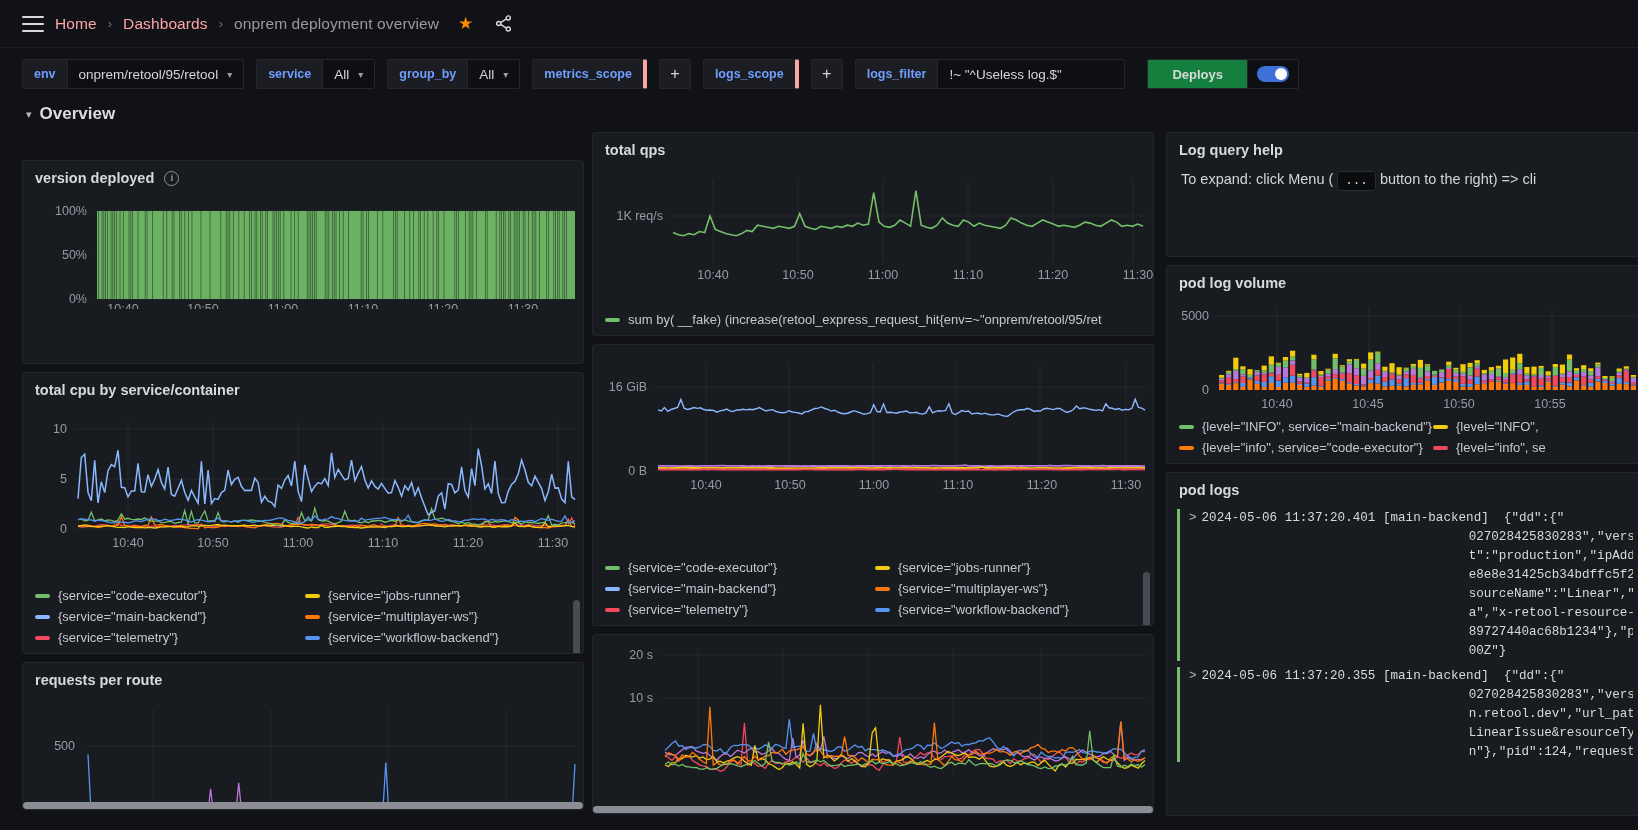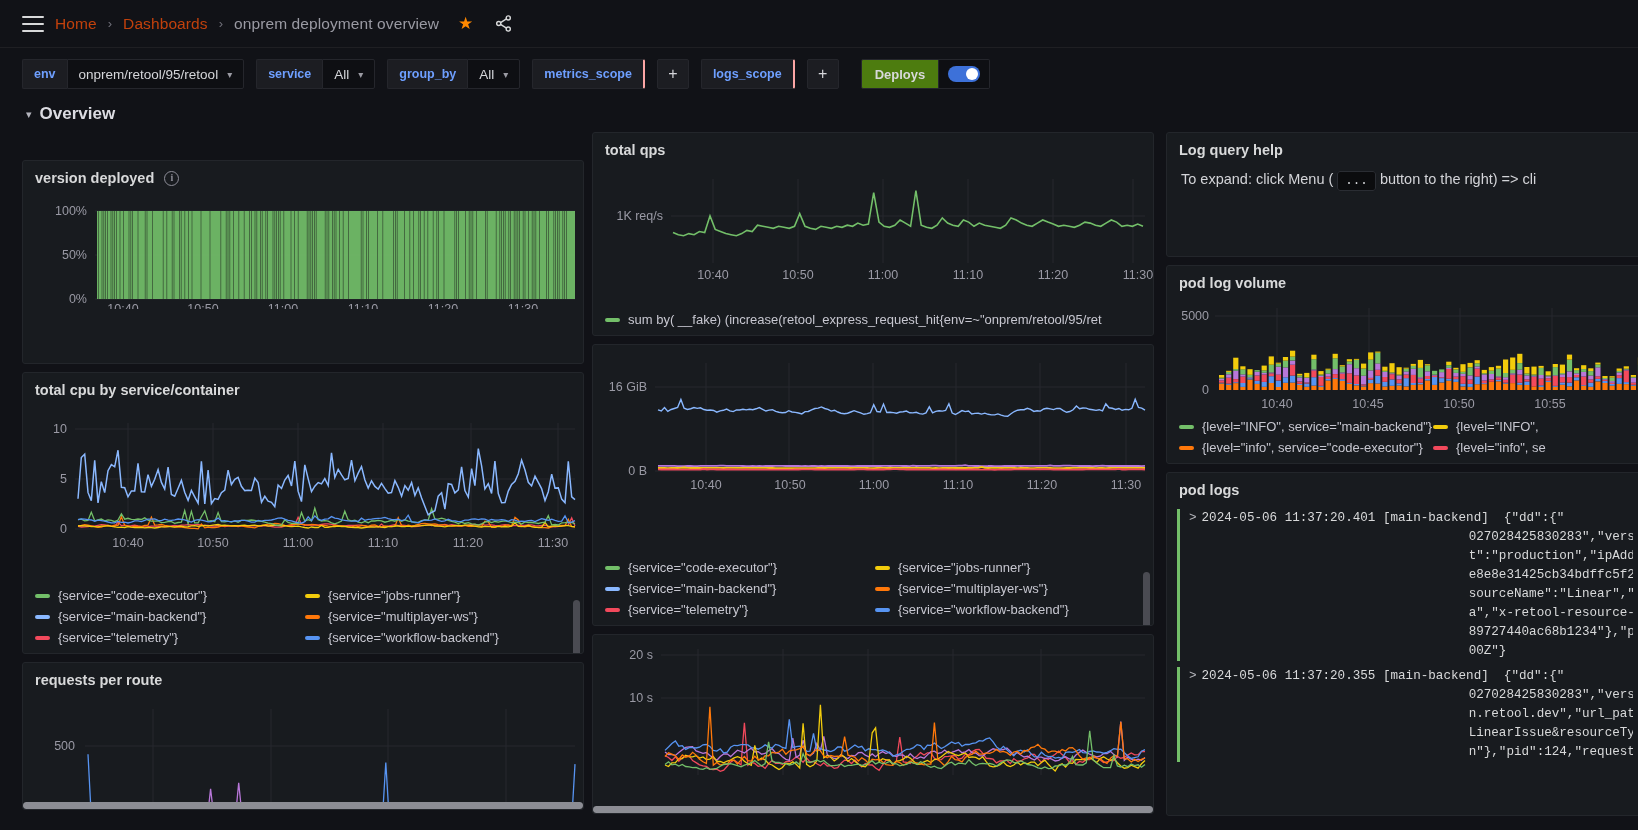--- a/index.html
+++ b/index.html
@@ -12,53 +12,53 @@
   }
   
   .topnav {
     height: 48px; background: #111217;
     display: flex; align-items: center; gap: 11px;
     padding: 0 22px;
     border-bottom: 1px solid #1f1f23;
   }
   .burger { width: 22px; height: 16px; display: flex; flex-direction: column; justify-content: space-between; cursor: pointer; }
   .burger span { display: block; height: 2px; background: #d8d9da; border-radius: 1px; }
-  .crumb { font-size: 15.5px; color: #c2410c; letter-spacing: .1px; cursor: pointer; }
+  .crumb { font-size: 15.5px; color: #fca5a5; letter-spacing: .1px; cursor: pointer; }
   .crumb.dim { color: #9a9aa3; }
   .crumb-sep { color: #70707a; font-size: 13px; }
   .star-icon { color: #ff8800; font-size: 17px; margin-left: 8px; cursor: pointer; }
   .share-icon { margin-left: 10px; cursor: pointer; display: inline-flex; }
   
   .varbar {
     height: 52px; display: flex; align-items: center; gap: 12px;
     padding: 0 22px; background: #111217;
   }
   .vargroup { display: flex; align-items: stretch; }
   .vlabel {
     background: #1c1d22; color: #6e9fff; font-size: 12.5px; font-weight: 700;
     display: flex; align-items: center; padding: 0 11px; height: 30px;
     border: 1px solid #25262c; border-right: none;
     border-radius: 2px 0 0 2px; white-space: nowrap; cursor: pointer;
   }
-  .vlabel.solo { border-right: 2px solid #fca5a5; border-radius: 2px; }
+  .vlabel.solo { border-right: 4px solid #fca5a5; border-radius: 2px; }
   .vvalue {
     background: #0e0f13; color: #d5d6da; font-size: 13.5px;
     display: flex; align-items: center; gap: 9px; padding: 0 11px; height: 30px;
     border: 1px solid #25262c; border-radius: 0 2px 2px 0; white-space: nowrap; cursor: pointer;
   }
   .vvalue .caret { font-size: 10px; color: #9b9ba3; }
   .vplus {
     background: #1c1d22; color: #d5d6da; font-size: 16px;
     display: flex; align-items: center; justify-content: center;
     width: 32px; height: 30px; border: 1px solid #25262c; border-radius: 2px; cursor: pointer;
   }
   .vfilter { min-width: 188px; }
   .deploys-btn {
-    background: #4d7c0f; color: #d8d9da; font-size: 13px; font-weight: 700;
-    display: flex; align-items: center; padding: 0 13px; height: 30px;
+    background: #15803d; color: #d8d9da; font-size: 13px; font-weight: 700;
+    display: flex; align-items: center; padding: 0 24px; height: 30px;
     border: 1px solid #25262c; border-radius: 2px 0 0 2px; cursor: pointer;
   }
   .toggle-wrap {
     background: #0e0f13; border: 1px solid #25262c; border-left: none;
     border-radius: 0 2px 2px 0; height: 30px; display: flex; align-items: center;
     padding: 0 9px; cursor: pointer;
   }
   .toggle { width: 32px; height: 16px; border-radius: 8px; background: #3d71d9; position: relative; }
   .toggle::after { content:""; position: absolute; right: 2px; top: 2px; width: 12px; height: 12px; border-radius: 50%; background: #fff; }
   
@@ -162,20 +162,26 @@
     </div>
   </div>
   <div class="vargroup">
     <div class="vlabel solo">metrics_scope</div>
   </div>
   <div class="vplus">+</div>
   <div class="vargroup">
     <div class="vlabel solo">logs_scope</div>
   </div>
   <div class="vplus">+</div>
+  <div class="vargroup">
+    <div class="vlabel">logs_filter</div>
+    <div class="vvalue vfilter">
+      <span>!~ "^Useless log.$"</span>
+    </div>
+  </div>
   <div class="vargroup" style="margin-left:10px;">
     <div class="deploys-btn">Deploys</div>
     <div class="toggle-wrap">
         <div class="toggle"></div>
       </div>
   </div>
 </div>
 
 <div class="rowhdr">
   <span class="caret">▾</span>

